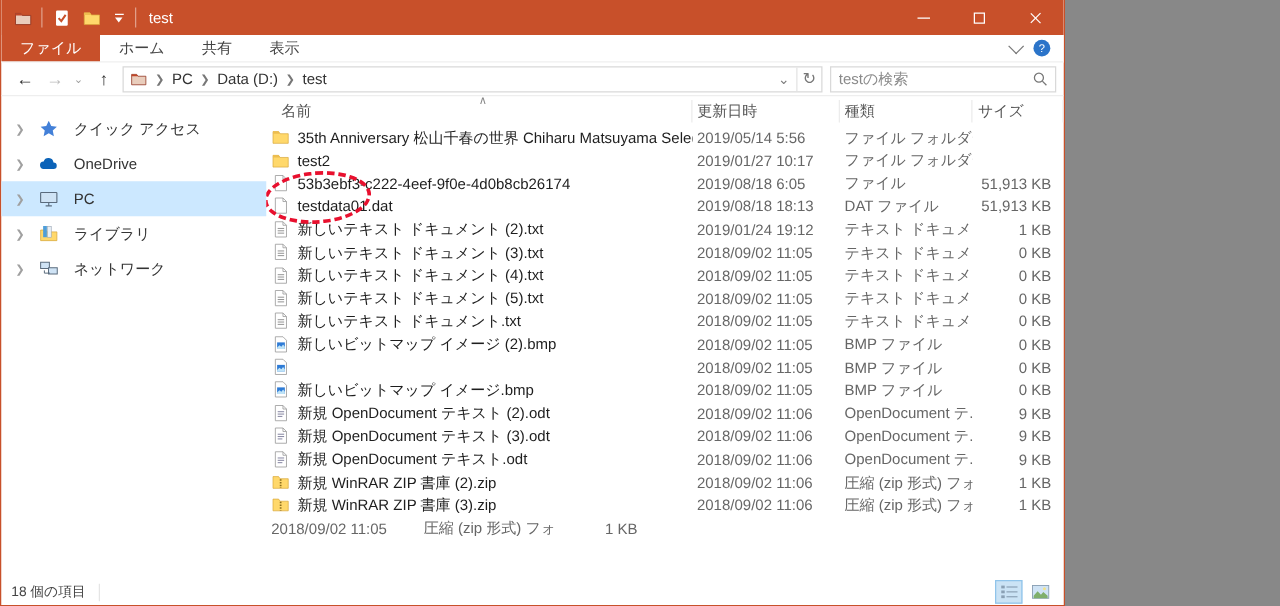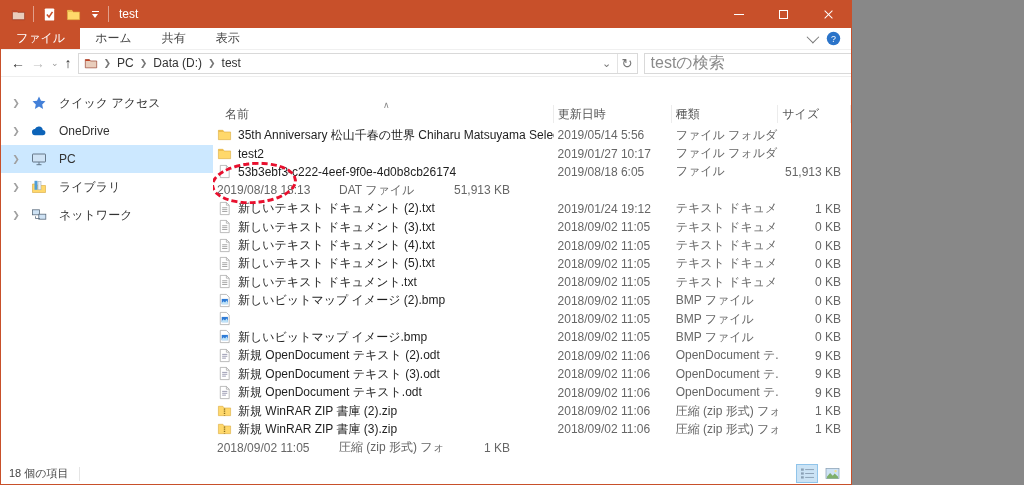--- a/index.html
+++ b/index.html
@@ -40,33 +40,33 @@
   .nav-chevron{ font-size:9px; color:#999; width:10px; }
   .addressbar{ flex:0 0 auto; width:560px; height:21px; border:1px solid #D9D9D9; display:flex; align-items:center; background:#fff; }
   .addr-icon{ padding:0 4px 0 5px; display:flex; }
   .addr-icon svg{ width:14px; height:14px; }
   .crumb{ font-size:12px; color:#333; padding:0 4px; }
   .crumb-sep{ font-size:9px; color:#777; padding:0 2px; }
   .addr-right{ margin-left:auto; display:flex; align-items:center; }
   .addr-btn{ width:20px; height:19px; display:flex; align-items:center; justify-content:center; color:#777; font-size:11px; }
   .addr-btn.refresh{ border-left:1px solid #E3E3E3; font-size:13px; }
   .searchbox{ flex:1; height:21px; border:1px solid #D9D9D9; display:flex; align-items:center; padding:0 6px; }
-  .searchbox input{ border:none; outline:none; flex:1; font-size:16px; color:#333; font-family:inherit; background:transparent; }
+  .searchbox input{ border:none; outline:none; flex:1; font-size:12px; color:#333; font-family:inherit; background:transparent; }
   .searchbox input::placeholder{ color:#8A8A8A; }
   .search-mag svg{ width:12px; height:12px; display:block; }
   
   .main{ display:flex; height:385px; }
   .sidebar{ width:212px; padding-top:12px; flex:none; }
   .side-item{ display:flex; align-items:center; height:28px; font-size:12px; color:#333; }
   .side-item.selected{ background:var(--selection); }
   .side-chevron{ width:30px; text-align:center; color:#A0A0A0; font-size:9px; }
   .side-icon{ width:22px; display:flex; } .side-icon svg{ width:16px; height:16px; }
   .side-label{ padding-left:6px; }
   
-  .filelist{ flex:1; position:relative; overflow:hidden;margin-top:25px; }
+  .filelist{ flex:1; position:relative; overflow:hidden; }
   .list-header{ display:flex; height:24px; align-items:center; font-size:12px; color:#555; position:relative; }
   .hcell{ height:18px; display:flex; align-items:center; border-right:1px solid #ECECEC; padding-left:4px; position:relative; }
   .hcell.name{ width:352px; padding-left:12px; }
   .hcell.mod{ width:122px; } .hcell.type{ width:110px; } .hcell.size{ width:75px;text-align:right; }
   .sort-caret{ position:absolute; top:-5px; left:170px; color:#888; font-size:9px; }
   .rows{ position:relative; }
   .frow{ display:flex; align-items:center; height:18.4px; font-size:12px; }
   .fcell{ overflow:hidden; white-space:nowrap; }
   .fcell.name{ width:352px; padding-left:4px; color:#1E1E1E; display:flex; align-items:center; gap:5px; }
   .fcell.name .ficon{ width:16px; height:16px; flex:none; display:flex; }
@@ -292,20 +292,29 @@
                   <path d="M10 1.5v3h3" fill="none" stroke="#9B9B9B" stroke-width="0.7"></path>
                 </svg>
               </span>
               <span>53b3ebf3-c222-4eef-9f0e-4d0b8cb26174</span>
             </div>
             <div class="fcell mod">2019/08/18 6:05</div>
             <div class="fcell type">ファイル</div>
             <div class="fcell size">51,913 KB</div>
           </div>
           <div class="frow">
+            <div class="fcell name">
+              <span class="ficon">
+                <svg viewBox="0 0 16 16">
+                  <path d="M3.5 1.5H10l3 3v10H3.5z" fill="#fff" stroke="#9B9B9B" stroke-width="0.7"></path>
+                  <path d="M10 1.5v3h3" fill="none" stroke="#9B9B9B" stroke-width="0.7"></path>
+                </svg>
+              </span>
+              <span>testdata01.dat</span>
+            </div>
             <div class="fcell mod">2019/08/18 18:13</div>
             <div class="fcell type">DAT ファイル</div>
             <div class="fcell size">51,913 KB</div>
           </div>
           <div class="frow">
             <div class="fcell name">
               <span class="ficon">
                 <svg viewBox="0 0 16 16">
                   <path d="M3.5 1.5H10l3 3v10H3.5z" fill="#fff" stroke="#9B9B9B" stroke-width="0.7"></path>
                   <path d="M10 1.5v3h3" fill="none" stroke="#9B9B9B" stroke-width="0.7"></path>

